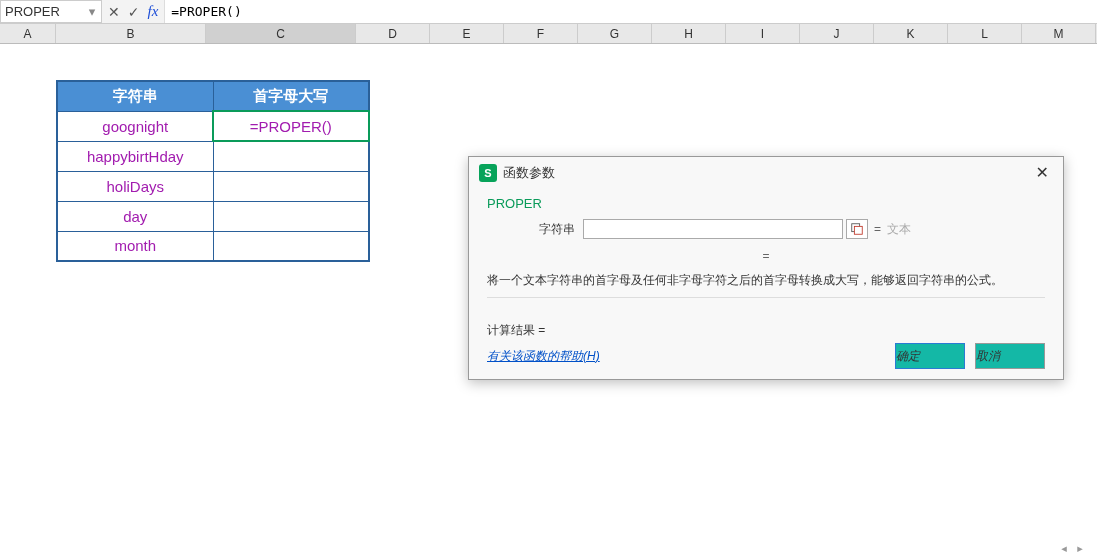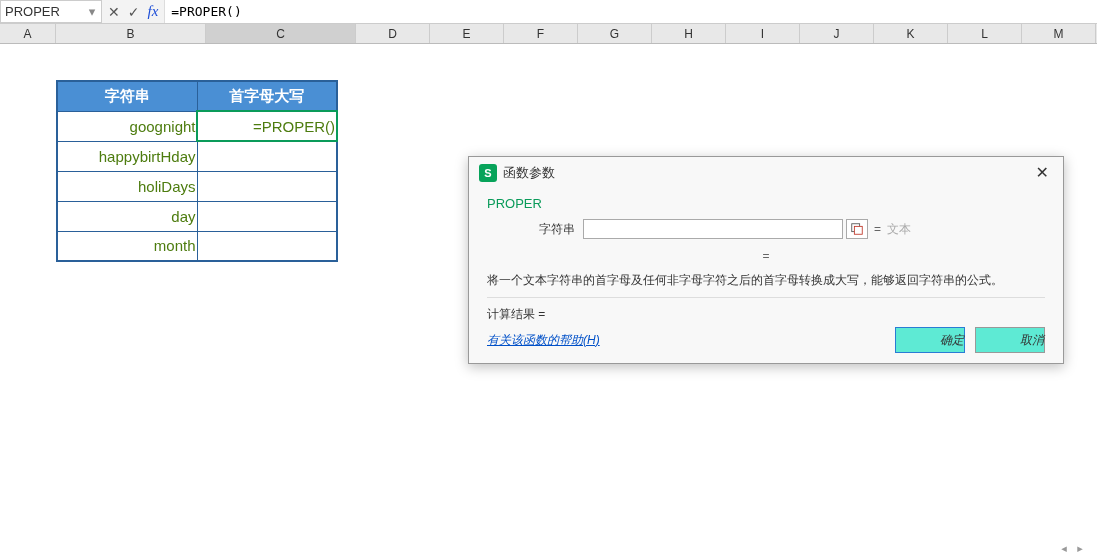--- a/index.html
+++ b/index.html
@@ -111,24 +111,24 @@
     color: #fff;
     font-weight: bold;
     text-align: center;
     font-size: 15px;
     height: 30px;
     border: 1px solid #2a6099;
   }
   .data-table td {
     border: 1px solid #2a6099;
     height: 30px;
-    text-align: right;
+    text-align: center;
     font-size: 15px;
-    color: #4d7c0f;
-    width: 140px;
+    color: #a21caf;
+    width: 156px;
   }
   .data-table td.active-cell {
     outline: 2px solid #0a9b5a;
     outline-offset: -1px;
   }
 
   
   .dialog {
     position: absolute;
     left: 468px;
@@ -217,21 +217,21 @@
     line-height: 1.6;
   }
   .arg-desc-label {
     min-width: 50px;
     text-align: right;
     margin-right: 6px;
   }
   .result-row {
     border-top: 1px solid #ddd;
     margin-top: 1px;
-    padding-top: 8px;
+    padding-top: 24px;
   }
   .dlg-foot {
     display: flex;
     align-items: center;
     padding: 4px 0 0 0;
     font-style: italic;
   }
   .help-link {
     color: #0050c8;
     text-decoration: underline;
@@ -239,24 +239,24 @@
   }
   .btns {
     margin-left: auto;
     display: flex;
     gap: 10px;
   }
   .btn {
     min-width: 70px;
     height: 26px;
     border: 1px solid #999;
-    background: #5eead4;
-    display: flex;
-    align-items: center;
-    justify-content: flex-end;
+    background: #14b8a6;
+    display: flex;
+    align-items: center;
+    justify-content: flex-start;
     font-size: 12px;
     cursor: pointer;
   }
   .btn.primary {
     border: 1.5px solid #2a7bd4;
   }
 
   
   .hscroll {
     position: absolute;

